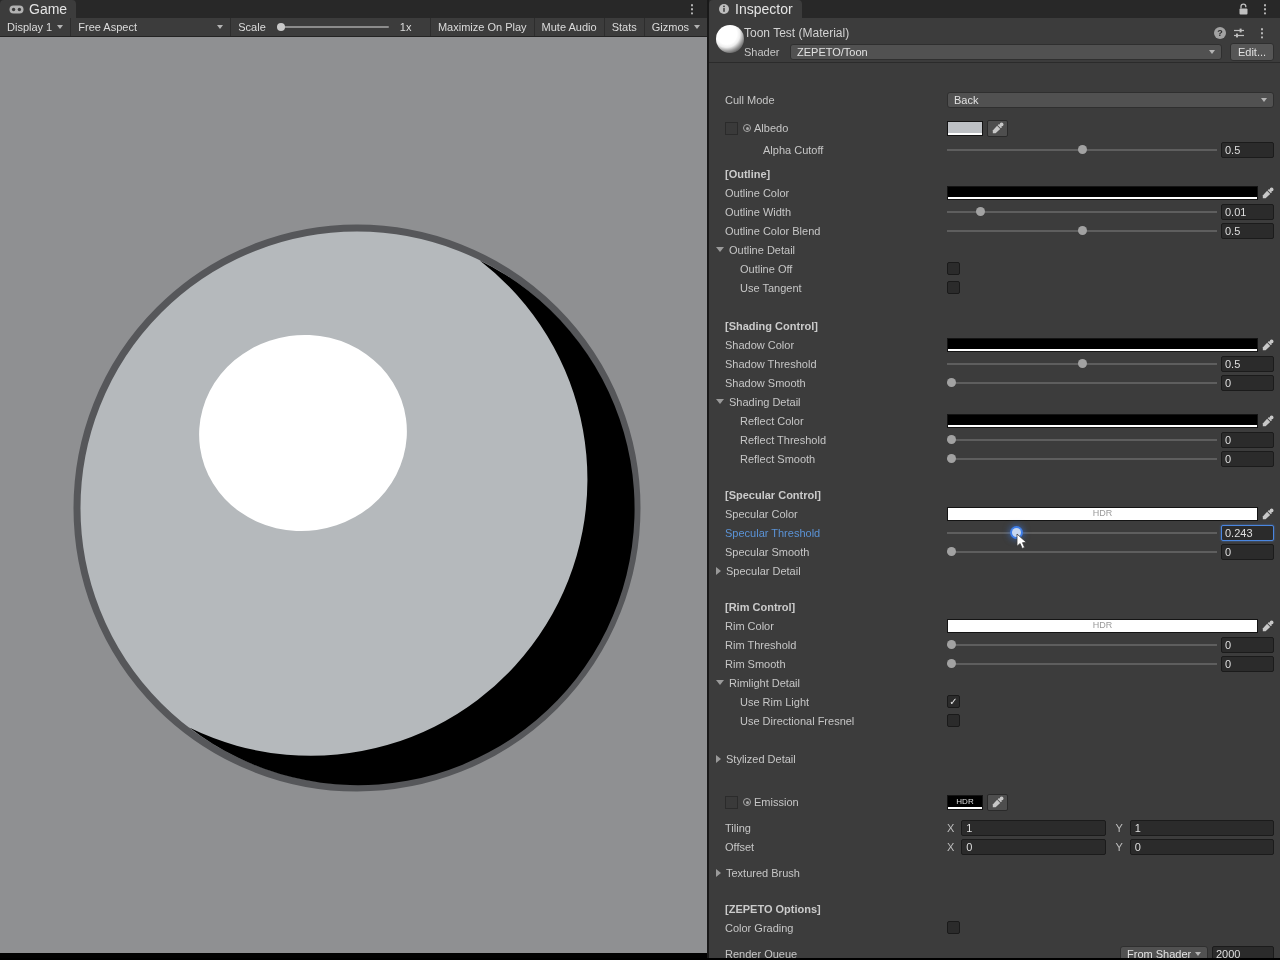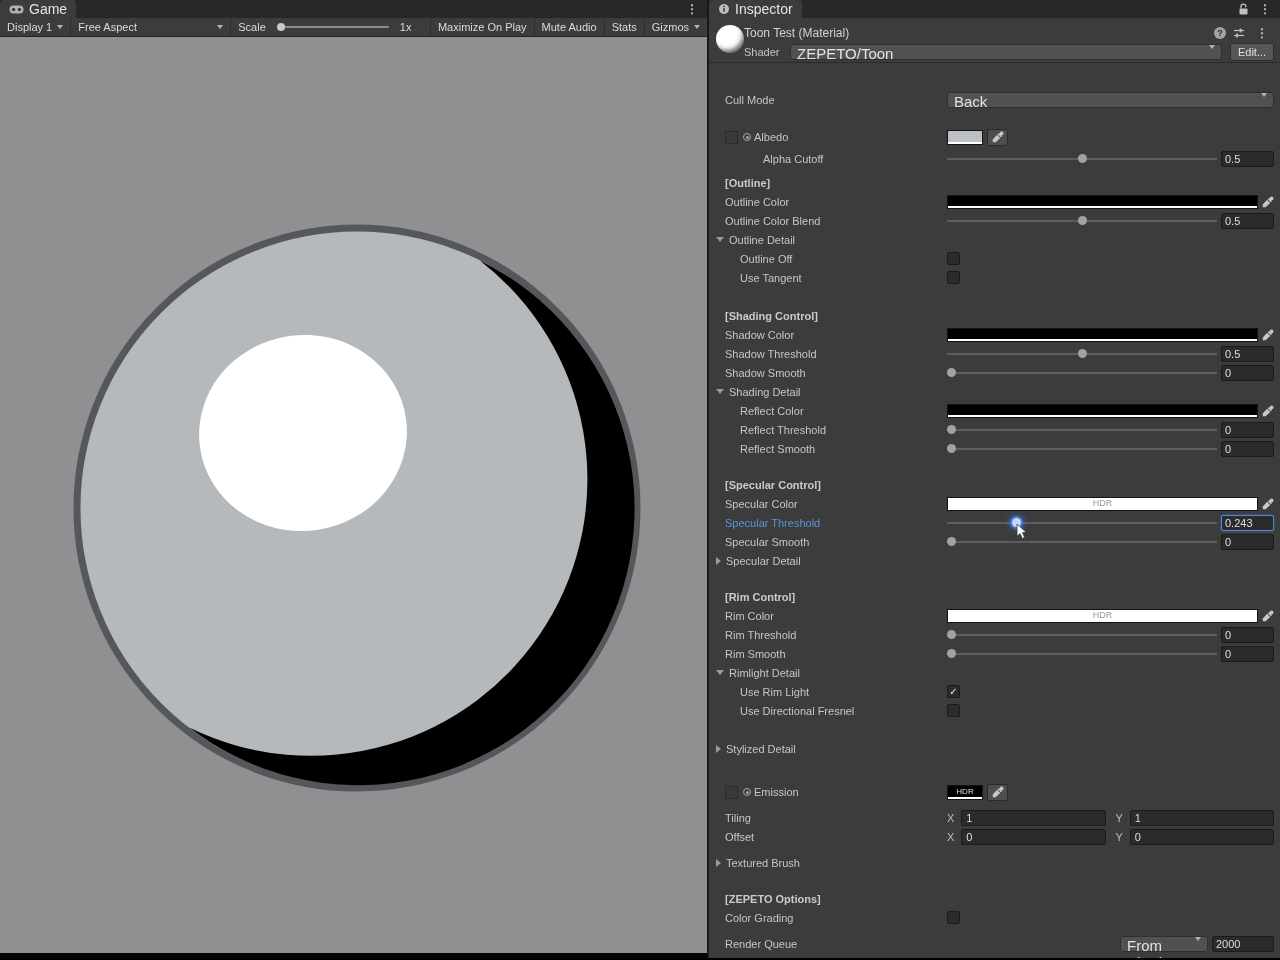--- a/index.html
+++ b/index.html
@@ -29,22 +29,22 @@
               display:flex;padding:4px 6px 0 7px;box-sizing:border-box;}
   .ball{width:28px;height:28px;border-radius:50%;margin-top:3px;
         background:radial-gradient(circle at 38% 32%, #FFFFFF 0 40%, #EDEDED 52%, #9B9B9B 66%, #2E2E2E 88%, #222 100%);}
   .mh-right{flex:1;display:flex;flex-direction:column;}
   .mh-title-row{height:21px;display:flex;align-items:center;font-size:12px;color:#D2D2D2;}
   .mh-icons{margin-left:auto;display:flex;align-items:center;gap:7px;padding-right:2px;}
   .help{width:12px;height:12px;border-radius:50%;background:#A2A2A2;color:#2D2D2D;font-size:9px;font-weight:bold;
         display:flex;align-items:center;justify-content:center;}
   .mh-shader-row{height:18px;display:flex;align-items:center;font-size:11px;color:#C6C6C6;gap:8px;}
   .shader-lbl{width:38px;}
-  .udrop{height:16px;background:#515151;border:1px solid #2F2F2F;border-radius:3px;display:flex;
-         padding:0 6px;color:#E2E2E2;font-size:15px;box-sizing:border-box;}
+  .udrop{height:16px;background:#515151;border:1px solid #2F2F2F;border-radius:3px;display:flex;align-items:center;
+         padding:0 6px;color:#E2E2E2;font-size:11px;box-sizing:border-box;}
   .udrop .darr{margin-left:auto;}
   .shader-drop{flex:1;}
   .edit-btn{width:42px;height:16px;background:#565656;border:1px solid #2F2F2F;border-radius:3px;color:#E0E0E0;
             font-size:11px;display:flex;align-items:center;justify-content:center;}
   
   #rows{position:absolute;top:79px;left:0;right:0;padding-top:11px;}
   .irow{display:flex;align-items:center;height:19px;}
   .irow.tex{height:24px;}
   .lbl{width:238px;box-sizing:border-box;padding-left:16px;font-size:11px;color:#C6C6C6;
        display:flex;align-items:center;white-space:nowrap;overflow:hidden;}
@@ -203,21 +203,21 @@
           <div class="lbl">
             <span>Cull Mode</span>
           </div>
           <div class="ctrl">
             <div class="udrop" style="flex: 1 1 0%; gap: 24px;">
               <span>Back</span>
               <i class="darr"></i>
             </div>
           </div>
         </div>
-        <div class="irow tex" style="margin-top: 16px;">
+        <div class="irow tex" style="margin-top: 7px;">
           <div class="lbl">
             <span class="slot"></span>
             <span class="ring"></span>
             <span>Albedo</span>
           </div>
           <div class="ctrl">
             <div class="swatch" style="background: rgb(189, 192, 196);">
               <div class="alpha"></div>
             </div>
             <div class="dropbtn">
@@ -257,20 +257,31 @@
               <svg width="12" height="12" viewBox="0 0 12 12">
                 <circle cx="9.6" cy="2.4" r="1.9" fill="#C8C8C8"></circle>
                 <path d="M7 1.9 L10.1 5 L8.8 6.3 5.7 3.2 Z" fill="#C8C8C8"></path>
                 <path d="M5.1 3.8 L8.2 6.9 3.6 11.2 H0.8 V8.4 Z" fill="#C8C8C8"></path>
               </svg>
             </span>
           </div>
         </div>
         <div class="irow">
           <div class="lbl">
+            <span>Outline Width</span>
+          </div>
+          <div class="ctrl">
+            <div class="track">
+              <div class="handle" style="left: calc(11% - 0.99px);"></div>
+            </div>
+            <div class="val">0.01</div>
+          </div>
+        </div>
+        <div class="irow">
+          <div class="lbl">
             <span>Outline Color Blend</span>
           </div>
           <div class="ctrl">
             <div class="track">
               <div class="handle" style="left: calc(50% - 4.5px);"></div>
             </div>
             <div class="val">0.5</div>
           </div>
         </div>
         <div class="irow">

